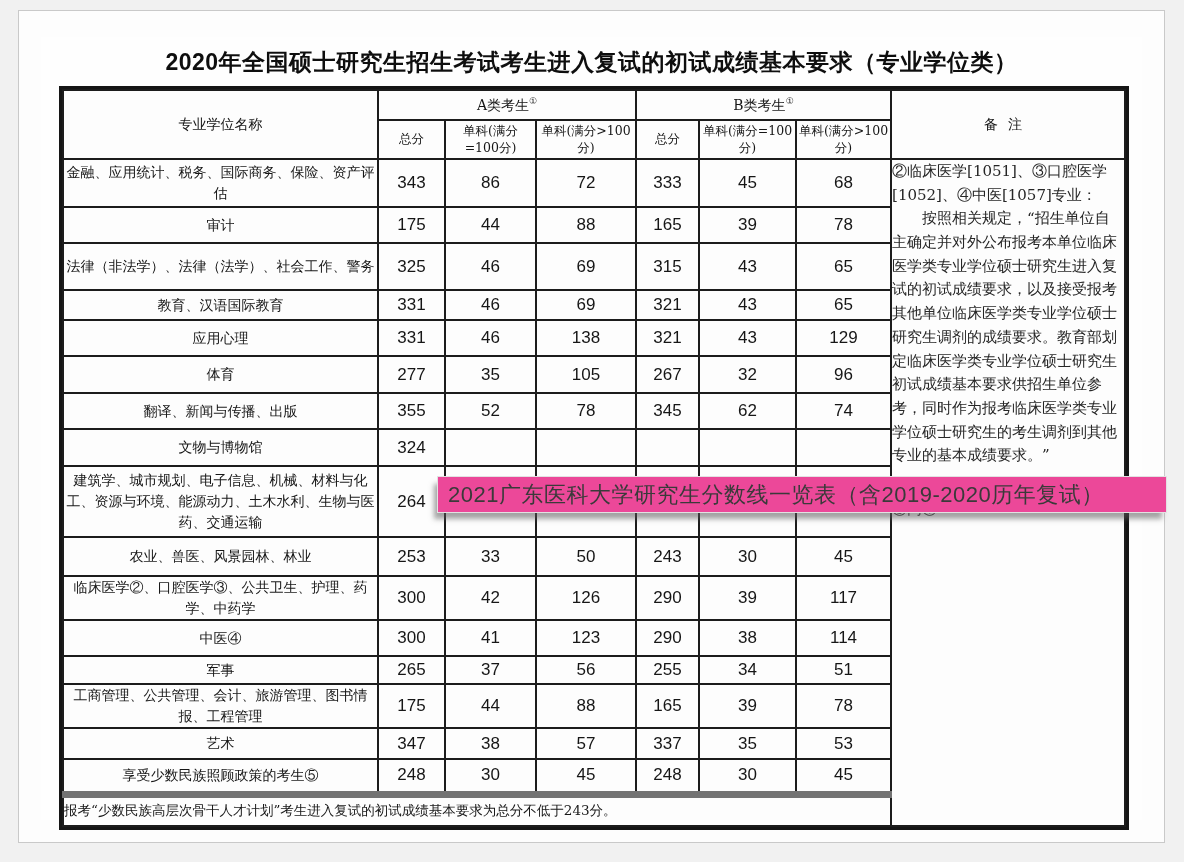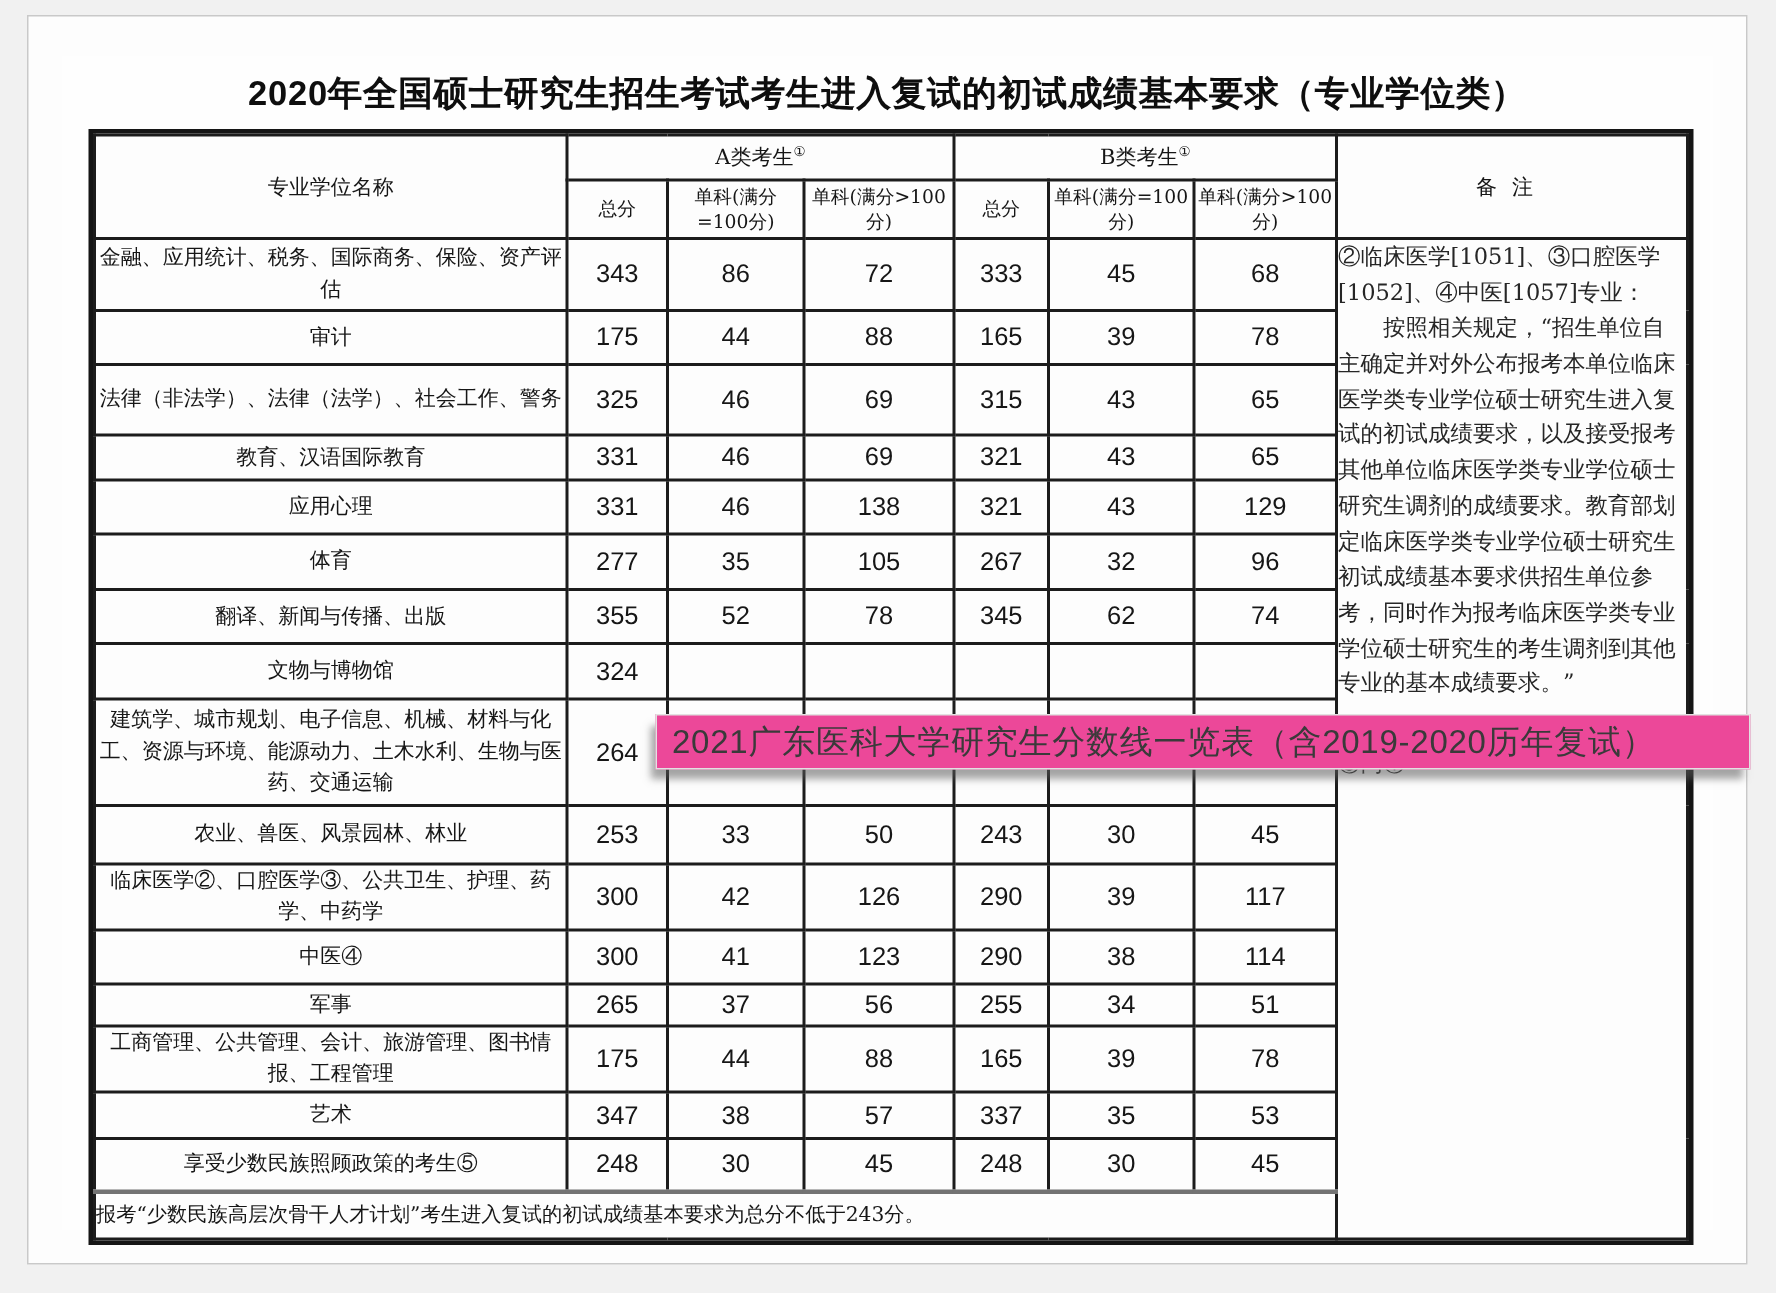--- a/index.html
+++ b/index.html
@@ -63,21 +63,21 @@
   }
   td.remarks{
     vertical-align:top;text-align:left;padding:12px 8px 6px 9px;
   }
   .remark-title,.remark-body,.remark-note{
     font-size:15px;line-height:1.58;color:#262626;
     font-family:"DejaVu Serif",serif;
   }
   .remark-body{text-indent:2em;}
   .remark-note{margin-top:30px;}
-  tr.footer-row td{border-top:3px solid #737373;}
+  tr.footer-row td{border-top:7px solid #737373;}
   td.footnote{
     font-size:13.5px;color:#1d1d1d;padding:3px 6px;vertical-align:middle;
     font-family:"DejaVu Serif",serif;
   }
   .banner{
     position:absolute;left:437px;top:428px;width:728px;height:35px;
     background:#ec4899;border:1px solid #e2e2e2;
     box-shadow:-4px 7px 5px -1px rgba(90,90,90,0.55);
     z-index:50;display:flex;align-items:center;margin-top:48px;
   }

